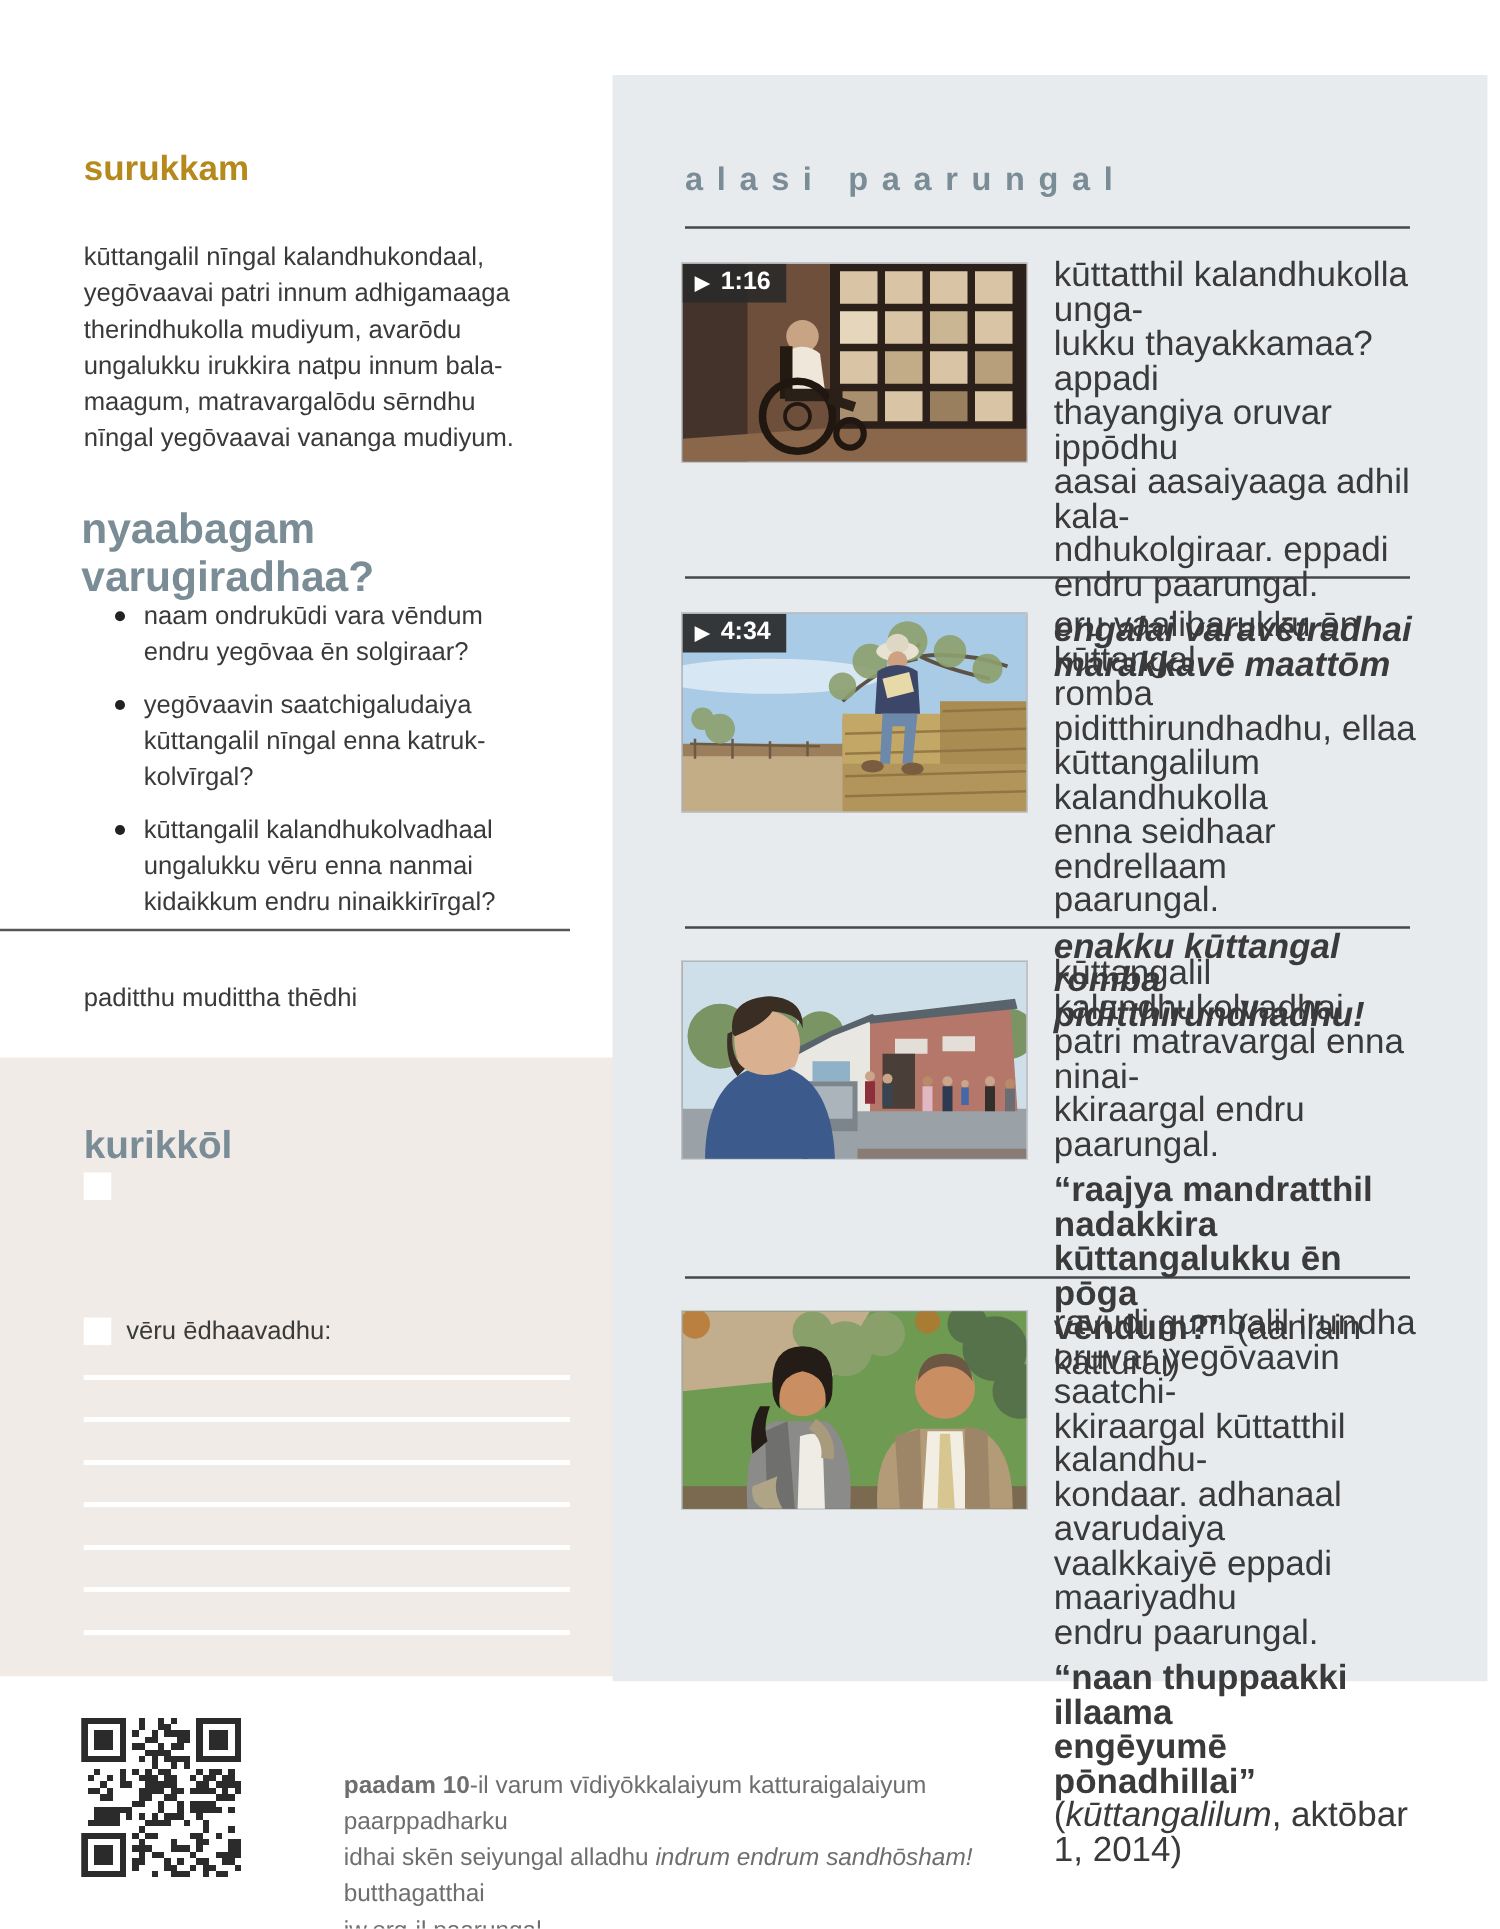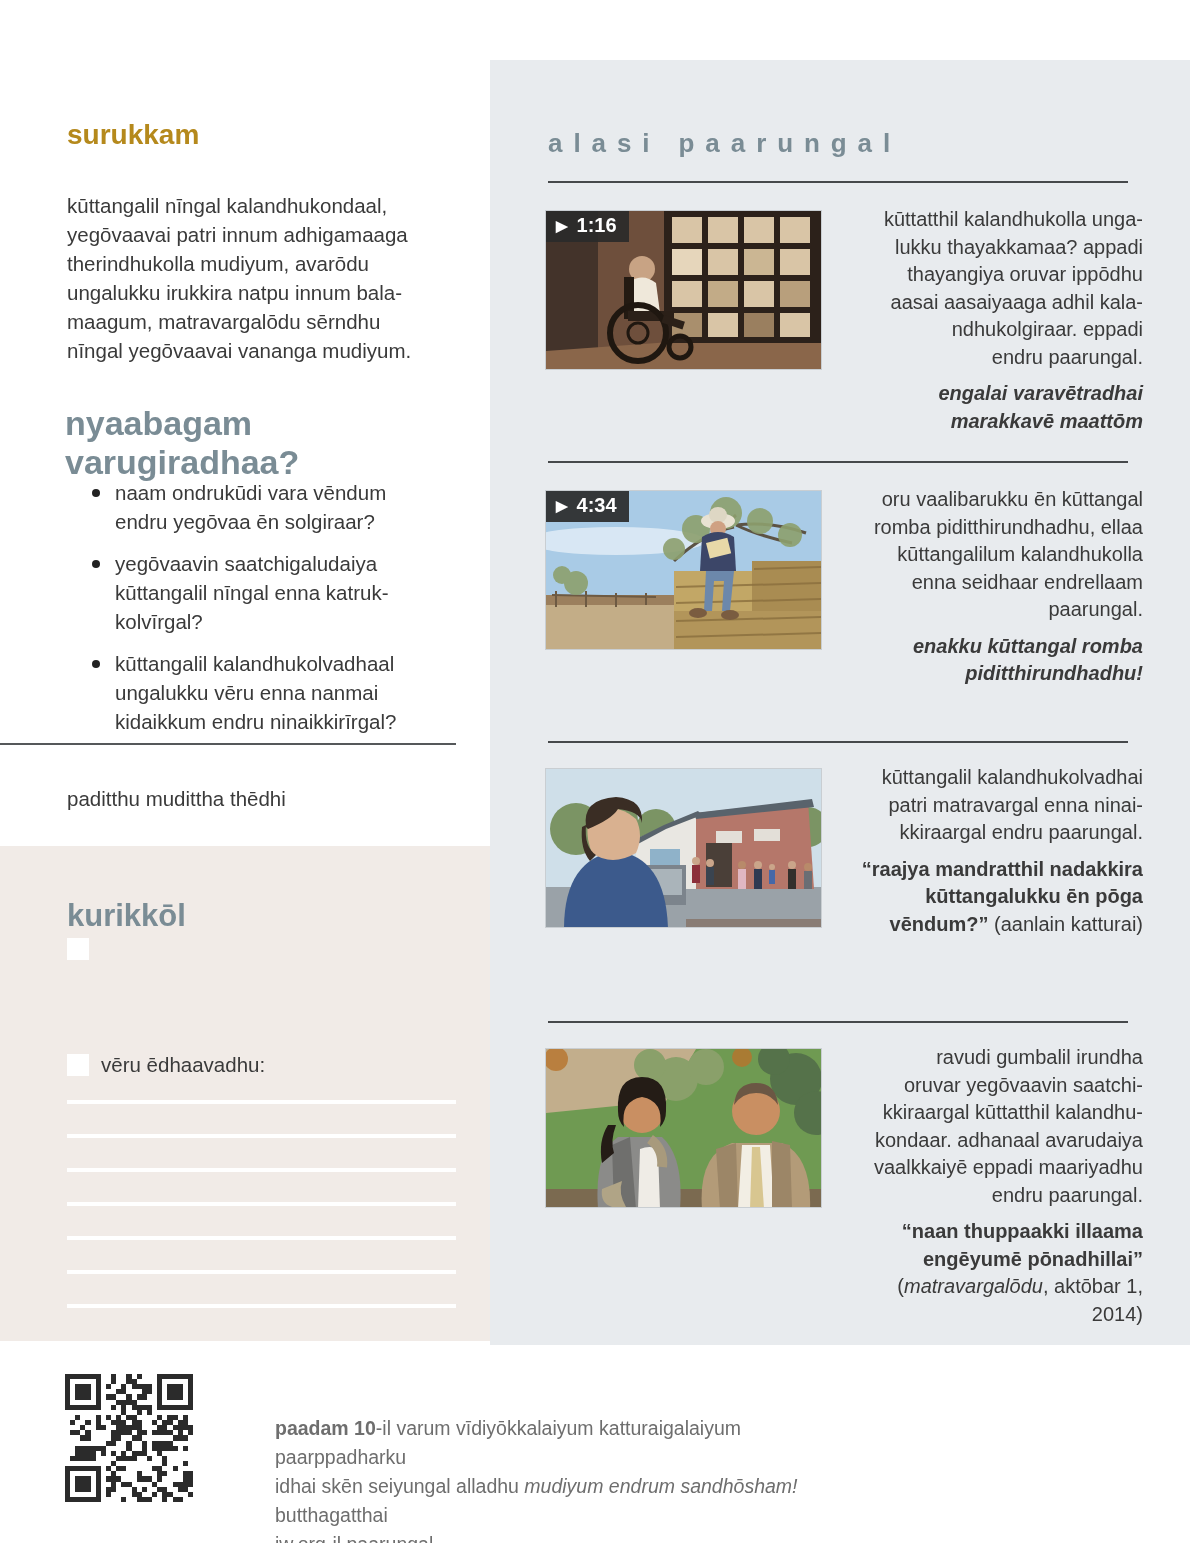--- a/index.html
+++ b/index.html
@@ -29,21 +29,21 @@
     background:repeating-linear-gradient(to bottom,#ffffff 0 4px,transparent 4px 34px);}
   
   .watch-panel{position:absolute;left:490px;top:60px;width:700px;height:1285px;background:var(--panel);}
   .watch-heading{position:absolute;left:58px;top:46px;font-size:26px;font-weight:bold;letter-spacing:0.42em;color:var(--slate);}
   .entry-divider{position:absolute;left:58px;width:580px;height:2px;background:#46494b;}
   .thumb{position:absolute;left:55px;width:277px;height:160px;border:1px solid #c9ced2;box-sizing:border-box;overflow:hidden;background:#888;}
   .thumb svg{display:block;}
   .badge{position:absolute;left:0;top:0;background:rgba(42,42,42,0.92);color:#fff;
     font-size:20px;font-weight:bold;padding:3px 12px 5px 10px;display:flex;align-items:center;}
   .badge .play{font-size:15px;margin-right:9px;}
-  .entry-text{position:absolute;left:353px;width:300px;font-size:20px;line-height:27.5px;text-align:right;}
+  .entry-text{position:absolute;left:353px;width:300px;font-size:28px;line-height:27.5px;}
   .entry-text .quote{display:block;margin-top:9px;}
   .quote-bi{font-weight:bold;font-style:italic;}
   .quote-b{font-weight:bold;}
   .d1{top:121px}.d2{top:401px}.d3{top:681px}.d4{top:961px}
   .t1{top:150px}.t2{top:430px}.t3{top:708px}.t4{top:988px}
   .x1{top:146px}.x2{top:426px}.x3{top:704px}.x4{top:984px}
   
   .qr{position:absolute;left:65px;top:1374px;width:128px;height:128px;}
   .footer-note{position:absolute;left:275px;top:1394px;width:600px;font-size:19.5px;line-height:29px;color:#6e6e6e;}
   .footer-note b{font-weight:bold;}
@@ -320,21 +320,21 @@
     </div>
     <div class="entry-text x4">
       <span class="pre">ravudi gumbalil irundha
 oruvar yegōvaavin saatchi-
 kkiraargal kūttatthil kalandhu-
 kondaar. adhanaal avarudaiya
 vaalkkaiyē eppadi maariyadhu
 endru paarungal.</span>
       <span class="quote pre"><span class="quote-b pre">“naan thuppaakki illaama
 engēyumē pōnadhillai”</span><span class="pre">
-(</span><i>matravargalōdu</i><span>, aktōbar 1, 2014)</span></span>
+(</span><i>kūttangalilum</i><span>, aktōbar 1, 2014)</span></span>
     </div>
   </section>
 
   <div class="qr">
     <svg id="qr-svg" width="128" height="128" viewBox="0 0 25 25" shape-rendering="crispEdges">
         <rect x="0" y="0" width="7" height="7" fill="#2b2b2b"></rect>
         <rect x="1" y="1" width="5" height="5" fill="#fff"></rect>
         <rect x="2" y="2" width="3" height="3" fill="#2b2b2b"></rect>
         <rect x="18" y="0" width="7" height="7" fill="#2b2b2b"></rect>
         <rect x="19" y="1" width="5" height="5" fill="#fff"></rect>
@@ -531,16 +531,16 @@
         <rect x="11" y="24" width="1" height="1" fill="#2b2b2b"></rect>
         <rect x="14" y="24" width="1" height="1" fill="#2b2b2b"></rect>
         <rect x="15" y="24" width="1" height="1" fill="#2b2b2b"></rect>
         <rect x="16" y="24" width="1" height="1" fill="#2b2b2b"></rect>
         <rect x="19" y="24" width="1" height="1" fill="#2b2b2b"></rect>
         <rect x="21" y="24" width="1" height="1" fill="#2b2b2b"></rect>
         <rect x="22" y="24" width="1" height="1" fill="#2b2b2b"></rect>
       </svg>
   </div>
   <p class="footer-note pre"><b>paadam 10</b><span class="pre">-il varum vīdiyōkkalaiyum katturaigalaiyum paarppadharku
-idhai skēn seiyungal alladhu </span><i>mudiyum endrum sandhōsham!</i><span class="pre"> butthagatthai
+idhai skēn seiyungal alladhu </span><i>indrum endrum sandhōsham!</i><span class="pre"> butthagatthai
 jw.org-il paarungal</span></p>
 
 </div>
 
 </body></html>

